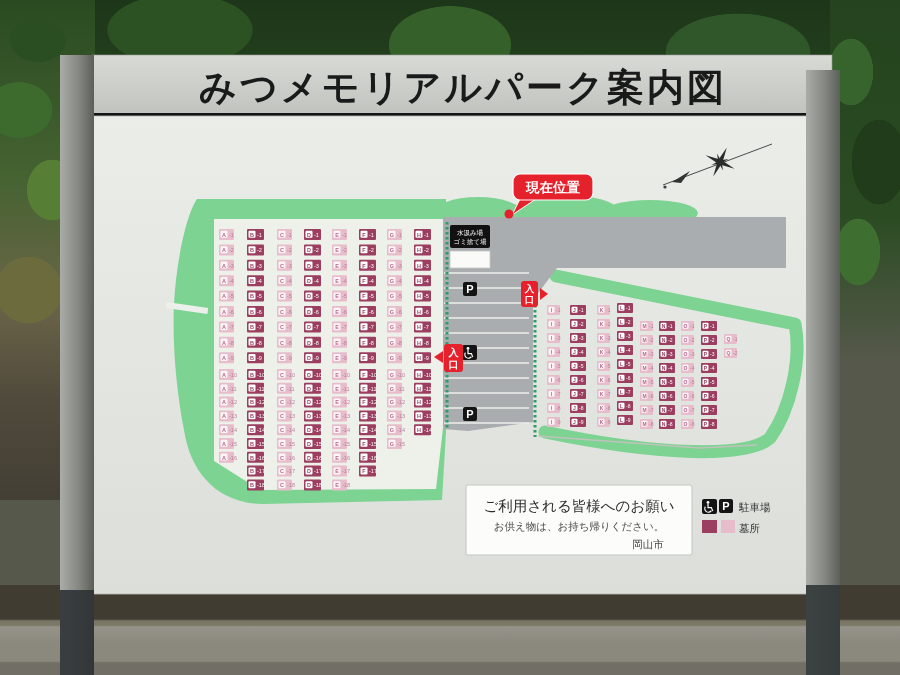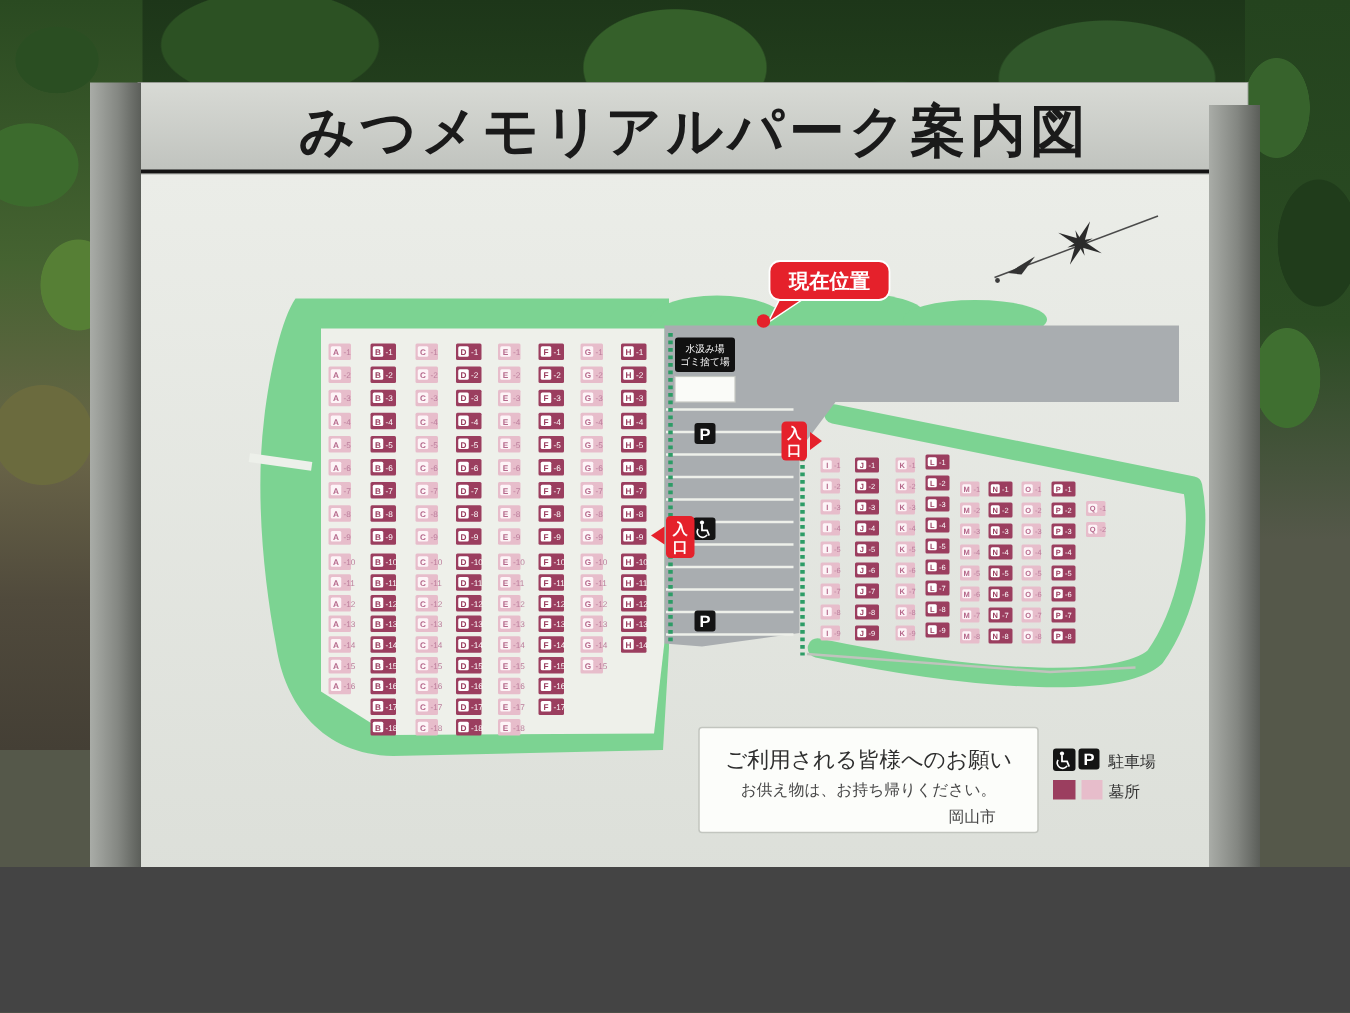--- a/index.html
+++ b/index.html
@@ -1,16 +1,16 @@
 <!DOCTYPE html>
 <html><head>
 <meta charset="utf-8">
 <style>
   html,body{margin:0;padding:0;background:#444;}
-  .stage{position:relative;width:900px;height:578px;overflow:hidden;
+  .stage{position:relative;width:900px;height:675px;overflow:hidden;
          background:#55584a;font-family:"Liberation Sans","DejaVu Sans",sans-serif;}
   .foliage-top{position:absolute;left:0;top:0;width:900px;height:150px;
     background:
       radial-gradient(90px 55px at 6% 55%, #4a7a33 0 55%, transparent 56%),
       radial-gradient(120px 60px at 20% 20%, #2c5123 0 60%, transparent 61%),
       radial-gradient(100px 50px at 35% 65%, #1b3517 0 60%, transparent 61%),
       radial-gradient(110px 70px at 50% 30%, #35602a 0 55%, transparent 56%),
       radial-gradient(90px 60px at 66% 60%, #244420 0 60%, transparent 61%),
       radial-gradient(130px 70px at 82% 35%, #30572a 0 55%, transparent 56%),
       radial-gradient(90px 50px at 95% 65%, #3d6a2f 0 55%, transparent 56%),

